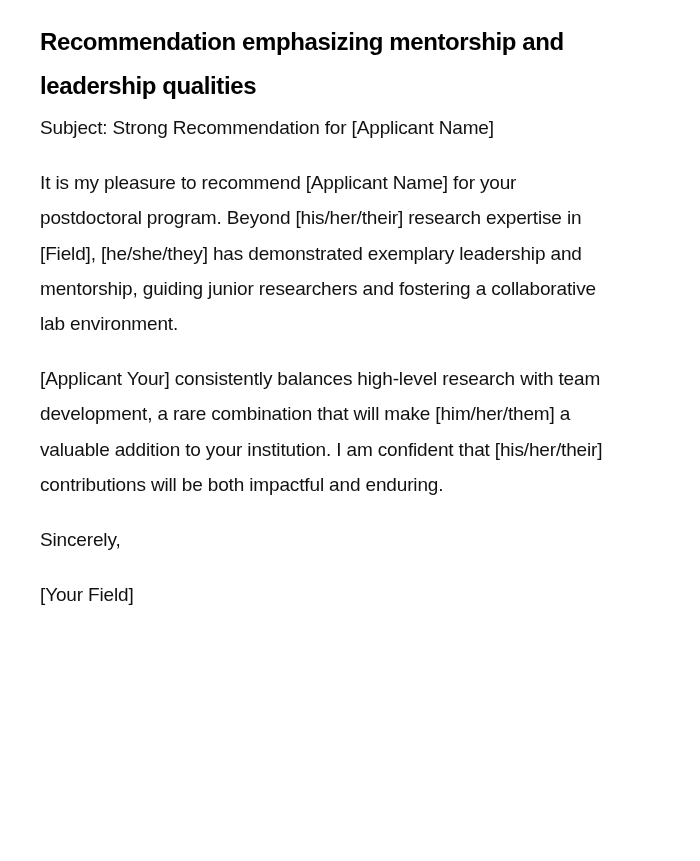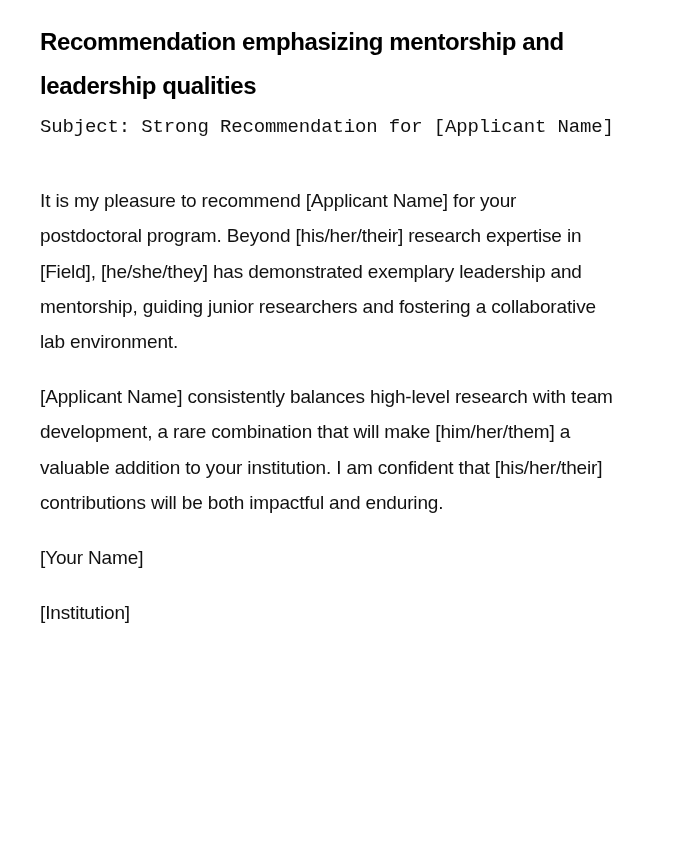--- a/index.html
+++ b/index.html
@@ -29,25 +29,25 @@
       margin: 0 0 2px 0;
       color: #000000;
     }
     .para {
       font-size: 19px;
       line-height: 35.2px;
       margin: 0 0 20px 0;
       letter-spacing: -0.15px;
       color: #111111;
     }
-    .para.subject { margin-bottom: 38px; font-family: Liberation Mono, monospace; }
+    .para.subject { margin-bottom: 20px; }
   </style>
 </head>
 <body>
 
 <div class="page">
   <h1 class="title">Recommendation emphasizing mentorship and leadership qualities</h1>
   <p class="para subject">Subject: Strong Recommendation for [Applicant Name]</p>
   <p class="para">It is my pleasure to recommend [Applicant Name] for your postdoctoral program. Beyond [his/her/their] research expertise in [Field], [he/she/they] has demonstrated exemplary leadership and mentorship, guiding junior researchers and fostering a collaborative lab environment.</p>
-  <p class="para">[Applicant Name] consistently balances high-level research with team development, a rare combination that will make [him/her/them] a valuable addition to your institution. I am confident that [his/her/their] contributions will be both impactful and enduring.</p>
-  <p class="para">[Your Name]</p>
-  <p class="para">[Institution]</p>
+  <p class="para">[Applicant Your] consistently balances high-level research with team development, a rare combination that will make [him/her/them] a valuable addition to your institution. I am confident that [his/her/their] contributions will be both impactful and enduring.</p>
+  <p class="para">Sincerely,</p>
+  <p class="para">[Your Field]</p>
 </div>
 
 </body></html>

